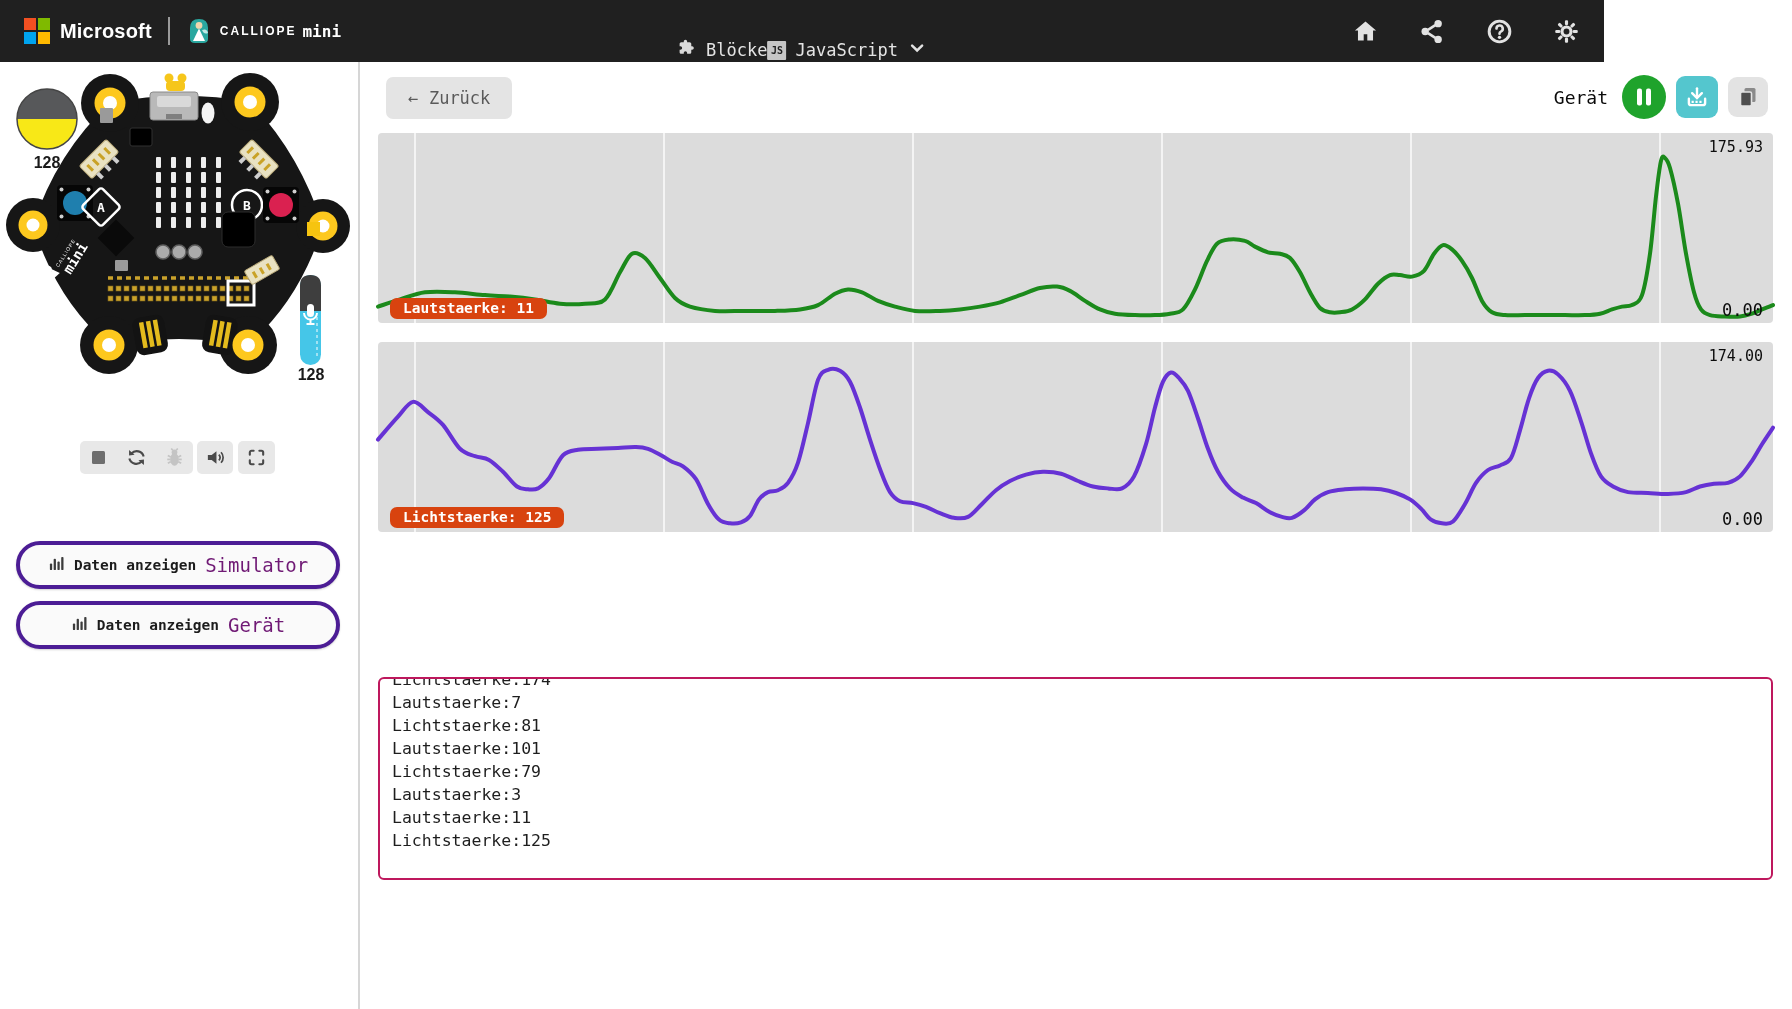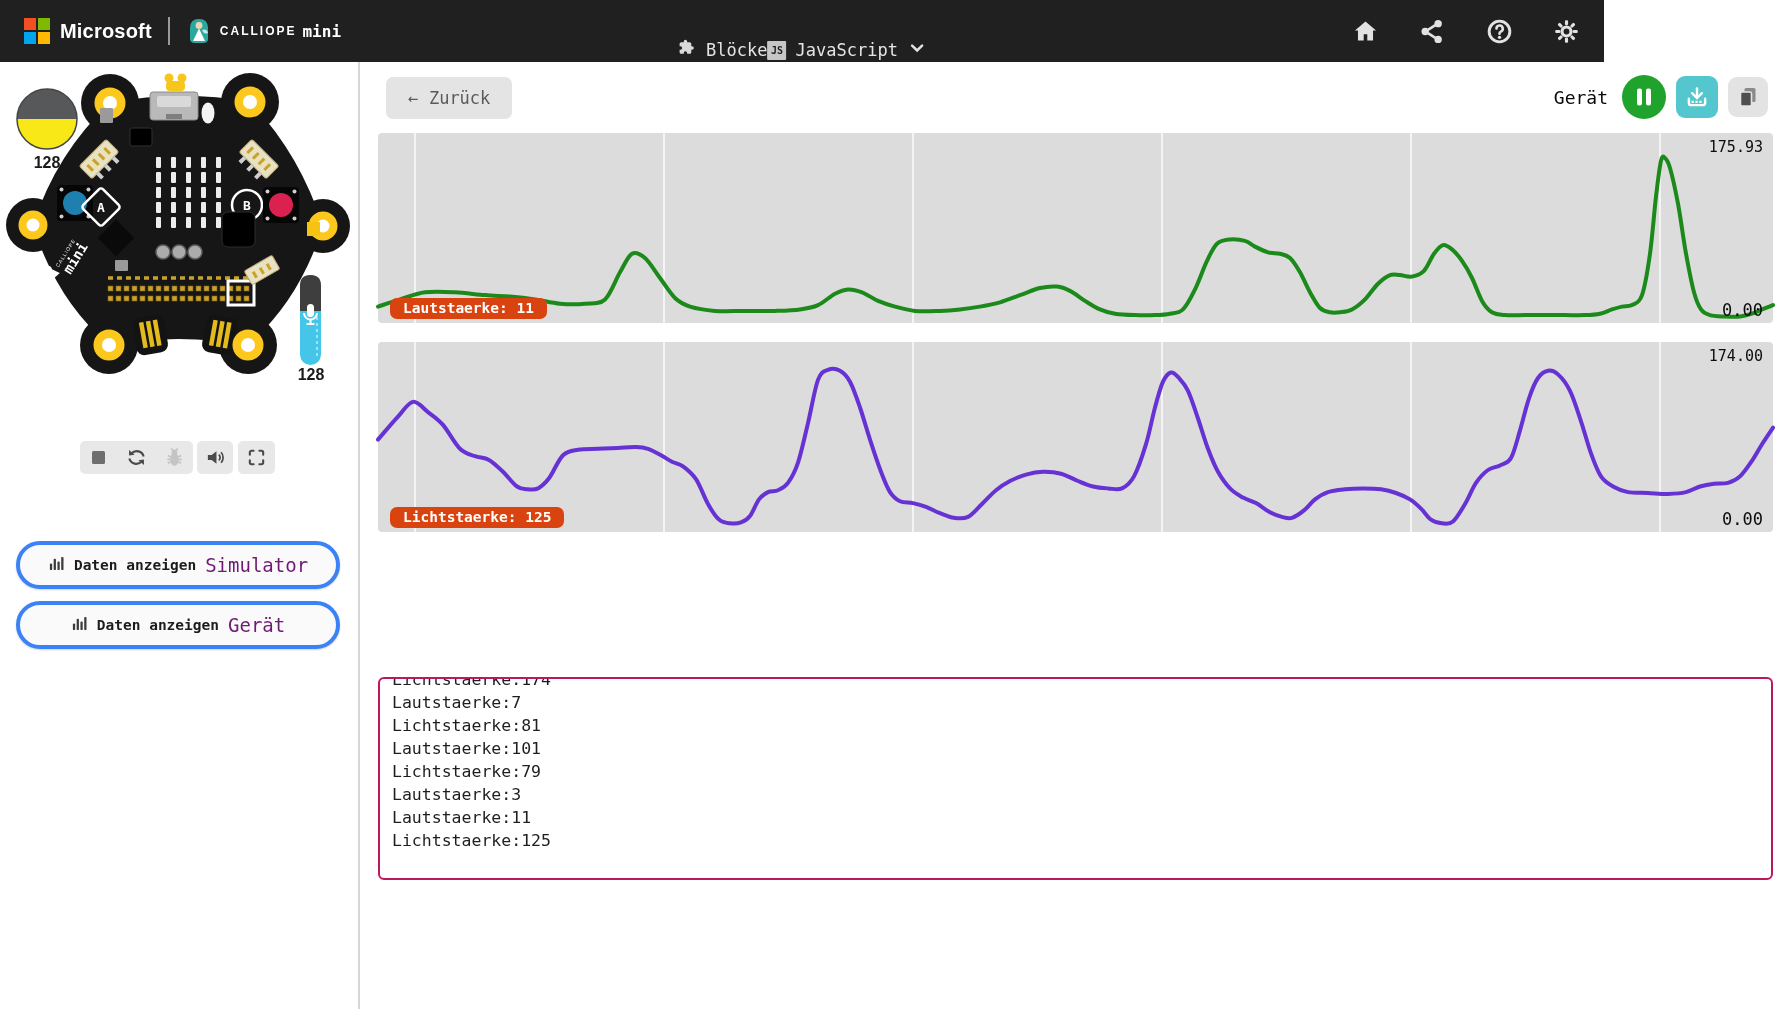--- a/index.html
+++ b/index.html
@@ -37,21 +37,21 @@
              font-weight:bold;font-size:16px;color:#1a1a1a}
   .sim-controls{position:absolute;left:80px;top:379px;width:113px;height:33px;background:#e8e8e8;
                 border-radius:5px;display:flex;align-items:center;justify-content:space-around}
   .sim-btn{position:absolute;top:379px;height:33px;background:#e8e8e8;border-radius:5px;
            display:flex;align-items:center;justify-content:center;cursor:pointer}
   .sim-btn.sound{left:197px;width:36px}
   .sim-btn.fullscreen{left:238px;width:37px}
   .ctl-icon{width:21px;height:21px;display:block;cursor:pointer}
 
   .data-btn{position:absolute;left:16px;width:316px;height:40px;background:#fafafa;
-            border:4px solid #3b82f6;border-radius:24px;display:flex;align-items:center;
+            border:4px solid #4c1d95;border-radius:24px;display:flex;align-items:center;
             justify-content:center;gap:9px;cursor:pointer;box-shadow:0 1px 2px rgba(0,0,0,.18)}
   .data-btn .bold{font-weight:bold;font-size:14.5px;color:#1c1c1c}
   .data-btn .light{font-size:19px;color:#701a75}
   .data-btn.sim{top:479px}
   .data-btn.dev{top:539px}
 
   
   .main{position:absolute;left:360px;top:62px;width:1432px;height:947px;background:#fff}
   .back-btn{position:absolute;left:26px;top:15px;width:126px;height:42px;background:#e4e4e4;
             border-radius:7px;color:#5a5a5a;font-size:17px;display:flex;align-items:center;

